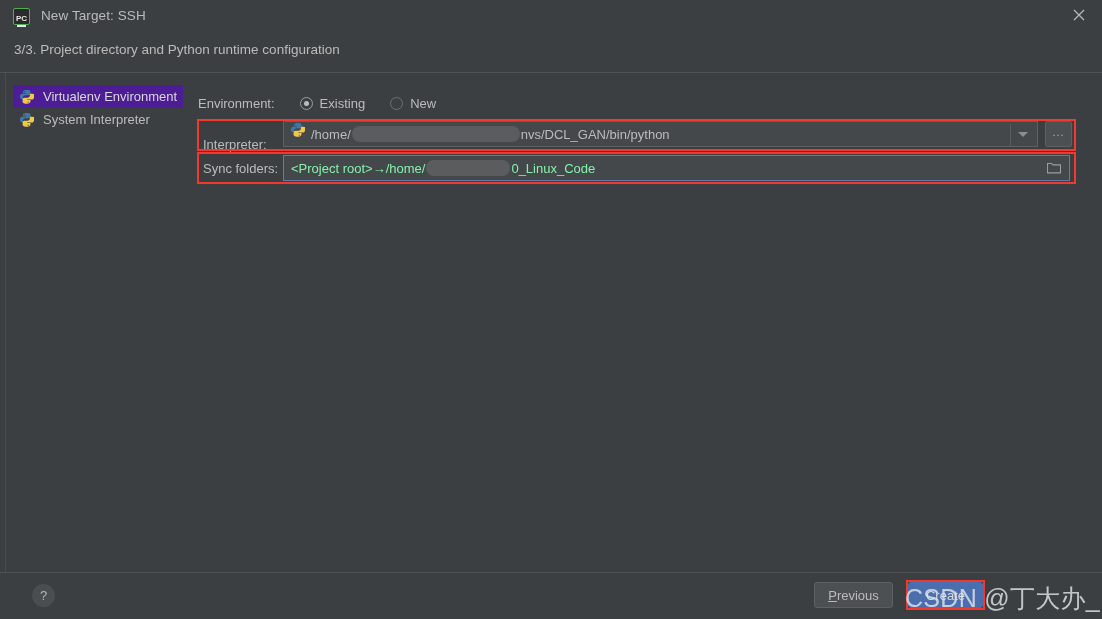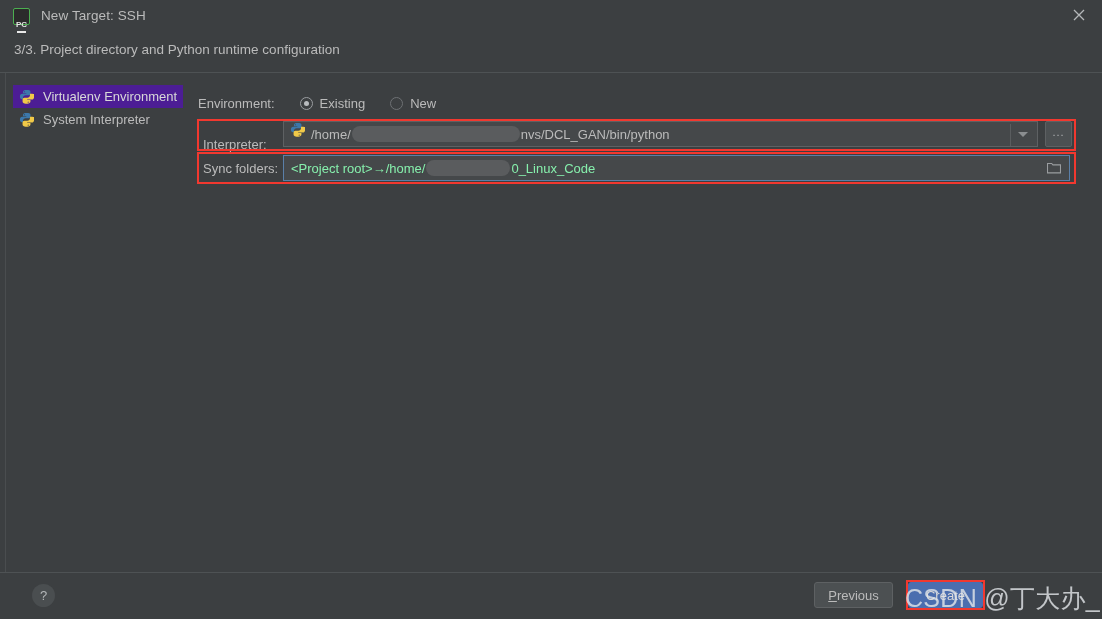--- a/index.html
+++ b/index.html
@@ -36,21 +36,21 @@
     background: #2b2b2b;
     border: 1px solid #4caf50;
     border-radius: 2px;
     box-sizing: border-box;
     color: #e8e8e8;
     font-size: 8px;
     font-weight: bold;
     line-height: 8px;
     text-align: center;
     letter-spacing: 0px;
-    padding-top: 12px;
+    padding-top: 6px;
   }
   .title-icon .pcbar {
     display: block;
     width: 9px;
     height: 2px;
     background: #e8e8e8;
     margin: 2px auto 0 auto;
   }
   .title-text {
     position: absolute;

